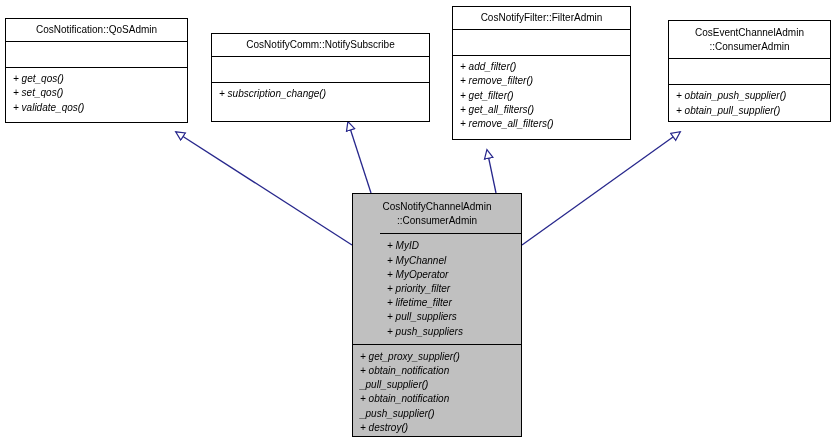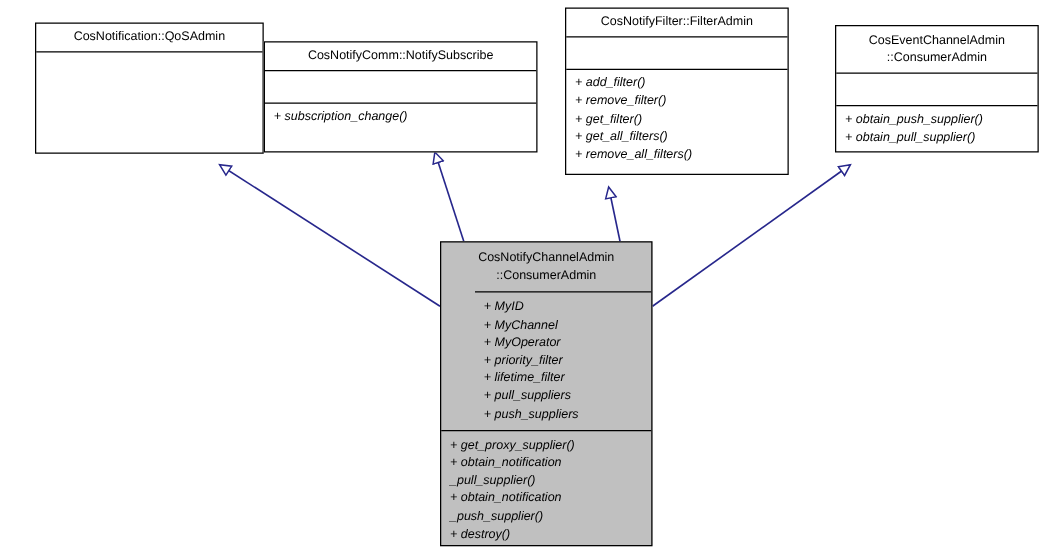--- a/index.html
+++ b/index.html
@@ -34,21 +34,21 @@
   .uml-sep{border-top:1px solid #000000;}
   .uml-attrs,.uml-ops{
     padding:4px 6px 4px 7px;
     text-align:left;
     font-style:italic;
   }
   .uml-attrs.empty{min-height:13px;padding:6px 6px;}
   .row{white-space:pre-wrap;}
 
   
-  #box-qosadmin{left:5px;top:18px;width:183px;height:105px;margin-left:23px;}
+  #box-qosadmin{left:5px;top:18px;width:183px;height:105px;}
   #box-notifysubscribe{left:211px;top:33px;width:219px;height:89px;}
   #box-filteradmin{left:452px;top:6px;width:179px;height:134px;}
   #box-consumeradmin-event{left:668px;top:20px;width:163px;height:102px;}
   #box-consumeradmin-notify{left:352px;top:193px;width:170px;height:244px;}
 
   #box-consumeradmin-notify .uml-name{padding-top:6px;padding-bottom:5px;}
   #box-consumeradmin-event .uml-name{padding-top:5px;}
   #box-consumeradmin-notify .uml-attrs{padding-top:5px;padding-bottom:5px;margin-left:27px;}
   #box-consumeradmin-notify .uml-ops{padding-top:5px;}
 </style>
@@ -77,20 +77,25 @@
     </g>
 
     <g>
       <line x1="522" y1="245" x2="680" y2="132" stroke="#27278c" stroke-width="1.3" marker-end="url(#hollowtri)"></line>
     </g>
   </svg>
 
   <div class="uml-box" id="box-qosadmin">
     <div class="uml-name">CosNotification::QoSAdmin</div>
     <div class="uml-sep uml-attrs empty"></div>
+    <div class="uml-sep uml-ops">
+      <div class="row">+ get_qos()</div>
+      <div class="row">+ set_qos()</div>
+      <div class="row">+ validate_qos()</div>
+    </div>
   </div>
 
   <div class="uml-box" id="box-notifysubscribe">
     <div class="uml-name">CosNotifyComm::NotifySubscribe</div>
     <div class="uml-sep uml-attrs empty"></div>
     <div class="uml-sep uml-ops">
       <div class="row">+ subscription_change()</div>
     </div>
   </div>
 

